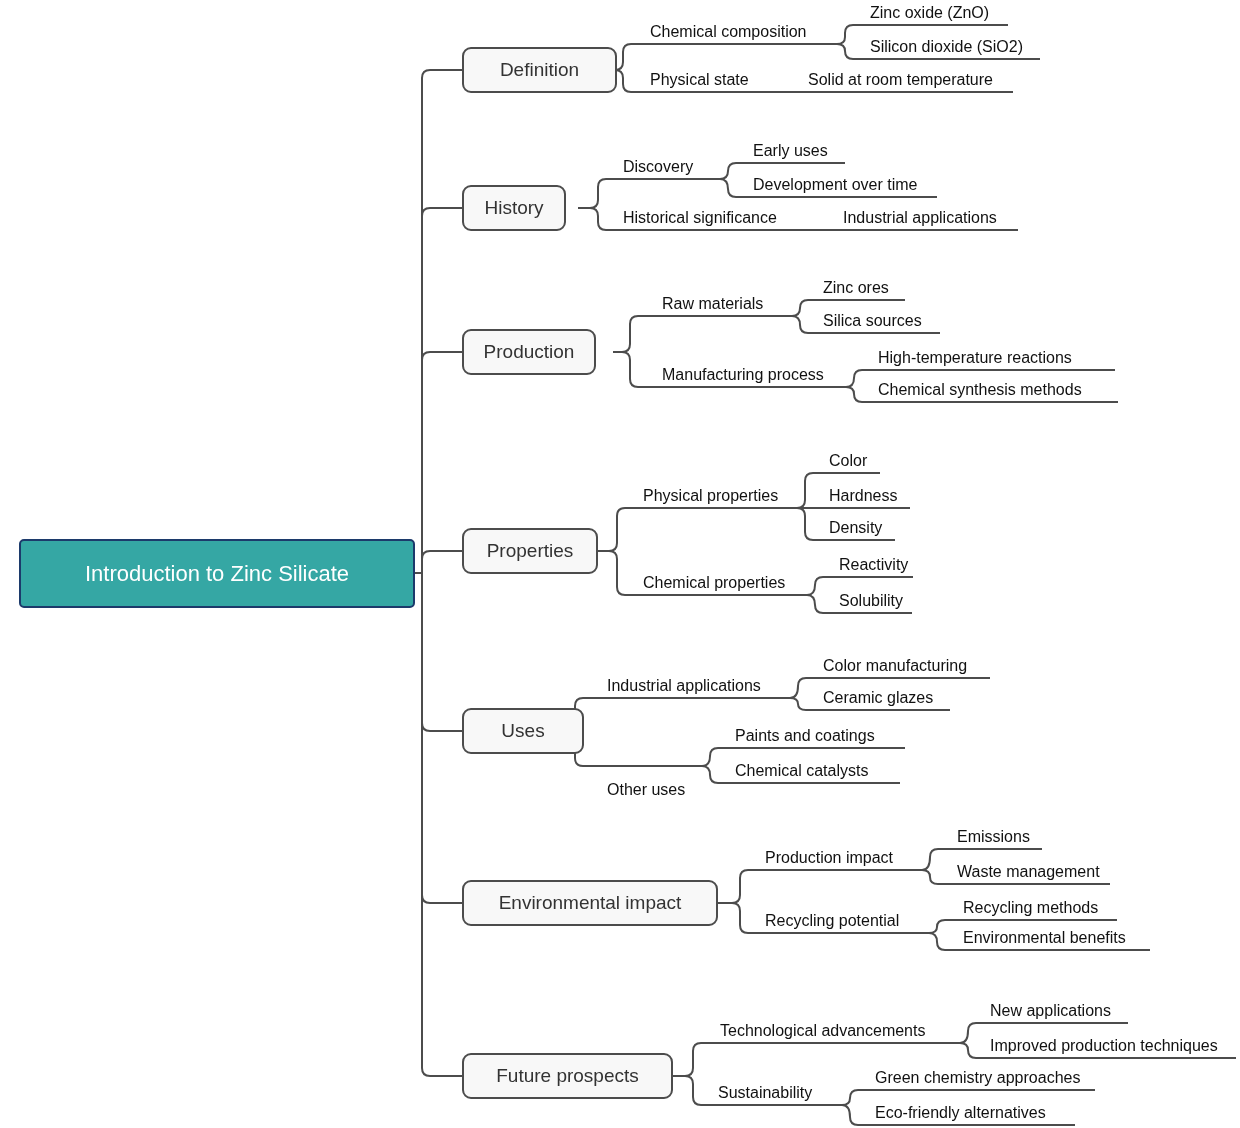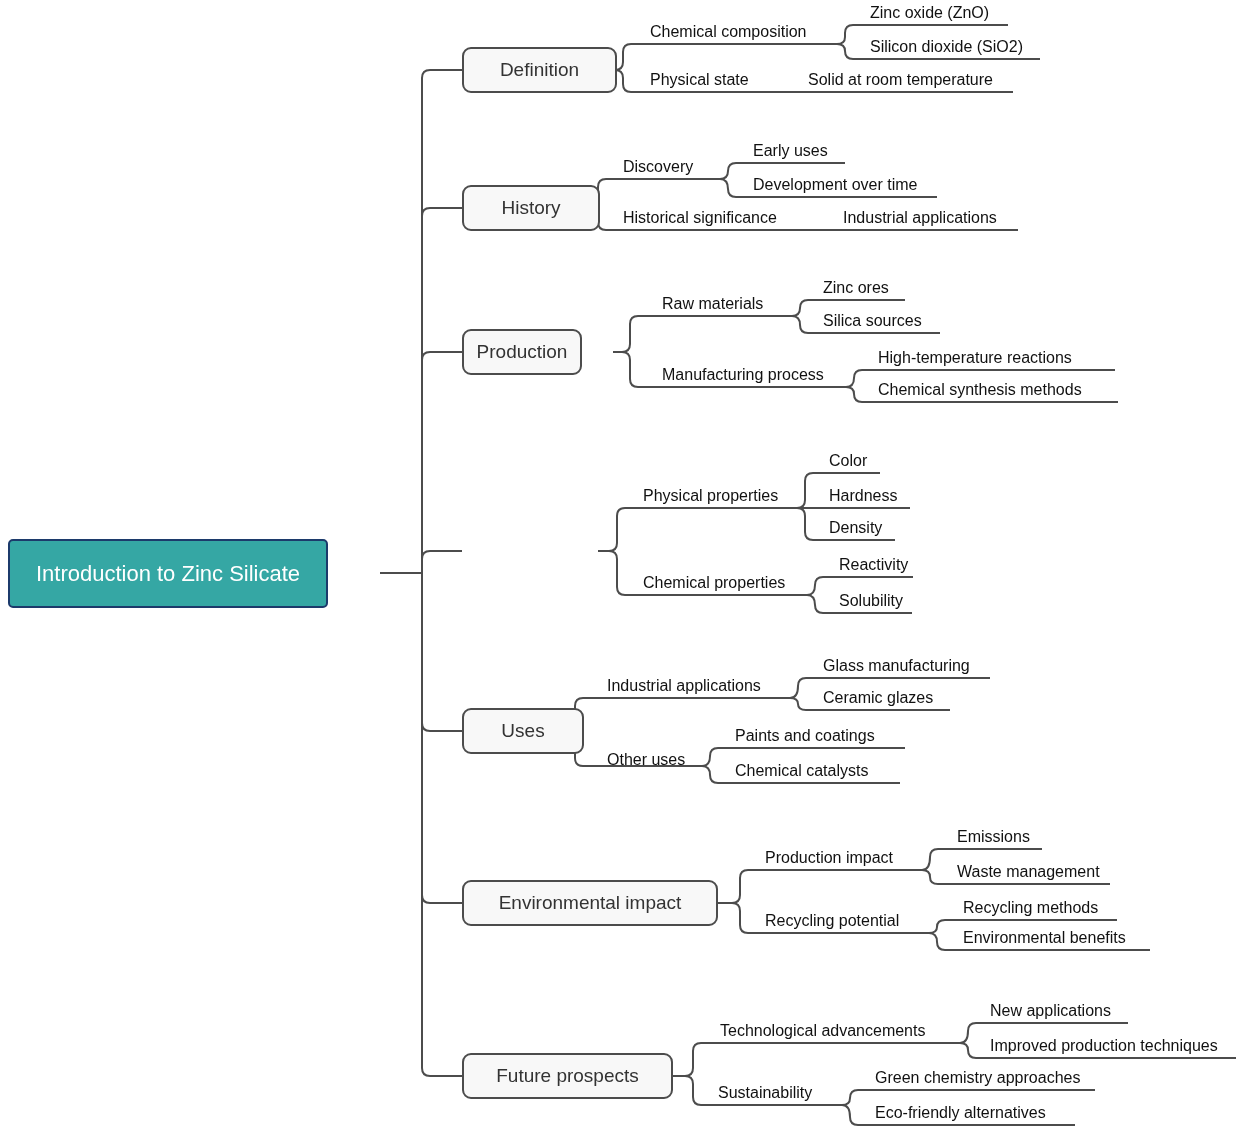--- a/index.html
+++ b/index.html
@@ -80,24 +80,25 @@
 
       <path d="M673 1076 H685 Q693 1076 693 1068 V1051 Q693 1043 701 1043 H960" stroke="#4c4c4c"></path>
       <path d="M960 1043 Q968 1043 968 1031 Q968 1023 976 1023 H1128" stroke="#4c4c4c"></path>
       <path d="M960 1043 Q968 1043 968 1050 Q968 1058 976 1058 H1236" stroke="#4c4c4c"></path>
       <path d="M673 1076 H685 Q693 1076 693 1084 V1097 Q693 1105 701 1105 H842" stroke="#4c4c4c"></path>
       <path d="M842 1105 Q850 1105 850 1098 Q850 1090 858 1090 H1095" stroke="#4c4c4c"></path>
       <path d="M842 1105 Q850 1105 850 1117 Q850 1125 858 1125 H1075" stroke="#4c4c4c"></path>
     </g>
   </svg>
 
-  <div class="rootbox" style="left:8px;top:539px;width:320px;height:69px">Introduction to Zinc Silicate</div>
+  <div class="rootbox" style="left:19px;top:539px;width:396px;height:69px">Introduction to Zinc Silicate</div>
   <div class="box" style="left:462px;top:47px;width:155px;height:46px">Definition</div>
-  <div class="box" style="left:462px;top:185px;width:138px;height:46px">History</div>
-  <div class="box" style="left:462px;top:329px;width:120px;height:46px">Production</div>
+  <div class="box" style="left:462px;top:185px;width:104px;height:46px">History</div>
+  <div class="box" style="left:462px;top:329px;width:134px;height:46px">Production</div>
+  <div class="box" style="left:462px;top:528px;width:136px;height:46px">Properties</div>
   <div class="box" style="left:462px;top:708px;width:122px;height:46px">Uses</div>
   <div class="box" style="left:462px;top:1053px;width:211px;height:46px">Future prospects</div>
   <div class="box" style="left:462px;top:880px;width:256px;height:46px">Environmental impact</div>
 
   <div class="leaf" style="left:650px;top:19px">Chemical composition</div>
   <div class="leaf" style="left:870px;top:0px">Zinc oxide (ZnO)</div>
   <div class="leaf" style="left:870px;top:34px">Silicon dioxide (SiO2)</div>
   <div class="leaf" style="left:650px;top:67px">Physical state</div>
   <div class="leaf" style="left:808px;top:67px">Solid at room temperature</div>
 
@@ -116,23 +117,23 @@
 
   <div class="leaf" style="left:643px;top:483px">Physical properties</div>
   <div class="leaf" style="left:829px;top:448px">Color</div>
   <div class="leaf" style="left:829px;top:483px">Hardness</div>
   <div class="leaf" style="left:829px;top:515px">Density</div>
   <div class="leaf" style="left:643px;top:570px">Chemical properties</div>
   <div class="leaf" style="left:839px;top:552px">Reactivity</div>
   <div class="leaf" style="left:839px;top:588px">Solubility</div>
 
   <div class="leaf" style="left:607px;top:673px">Industrial applications</div>
-  <div class="leaf" style="left:823px;top:653px">Glass manufacturing</div>
+  <div class="leaf" style="left:823px;top:653px">Color manufacturing</div>
   <div class="leaf" style="left:823px;top:685px">Ceramic glazes</div>
-  <div class="leaf" style="left:607px;top:747px">Other uses</div>
+  <div class="leaf" style="left:607px;top:777px">Other uses</div>
   <div class="leaf" style="left:735px;top:723px">Paints and coatings</div>
   <div class="leaf" style="left:735px;top:758px">Chemical catalysts</div>
 
   <div class="leaf" style="left:765px;top:845px">Production impact</div>
   <div class="leaf" style="left:957px;top:824px">Emissions</div>
   <div class="leaf" style="left:957px;top:859px">Waste management</div>
   <div class="leaf" style="left:765px;top:908px">Recycling potential</div>
   <div class="leaf" style="left:963px;top:895px">Recycling methods</div>
   <div class="leaf" style="left:963px;top:925px">Environmental benefits</div>
 

